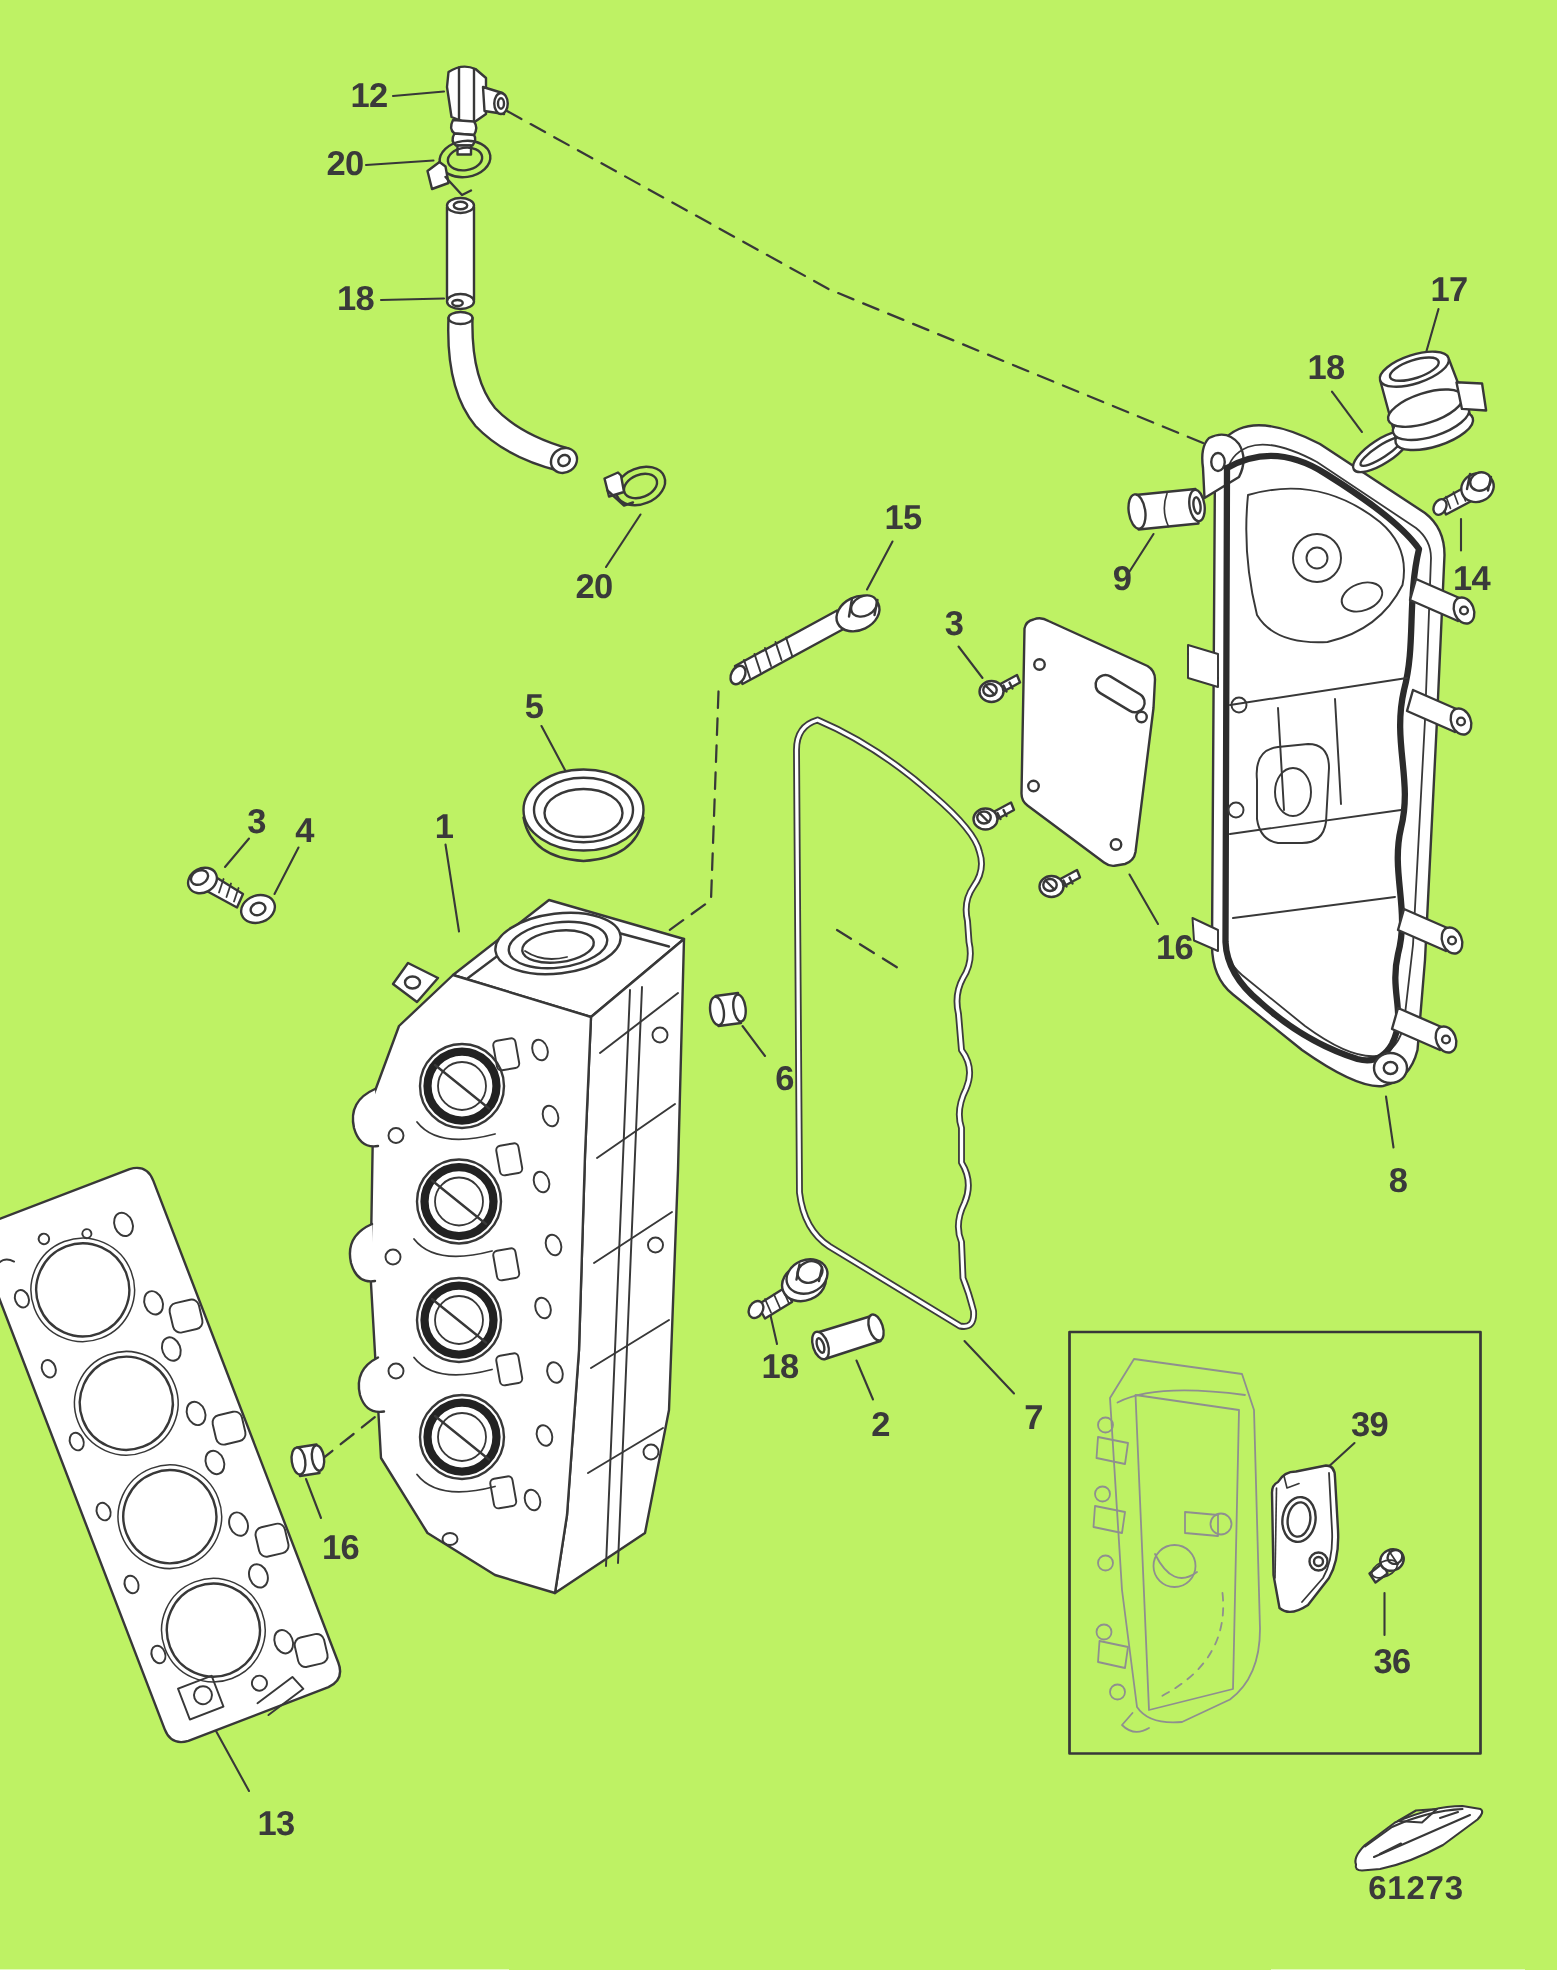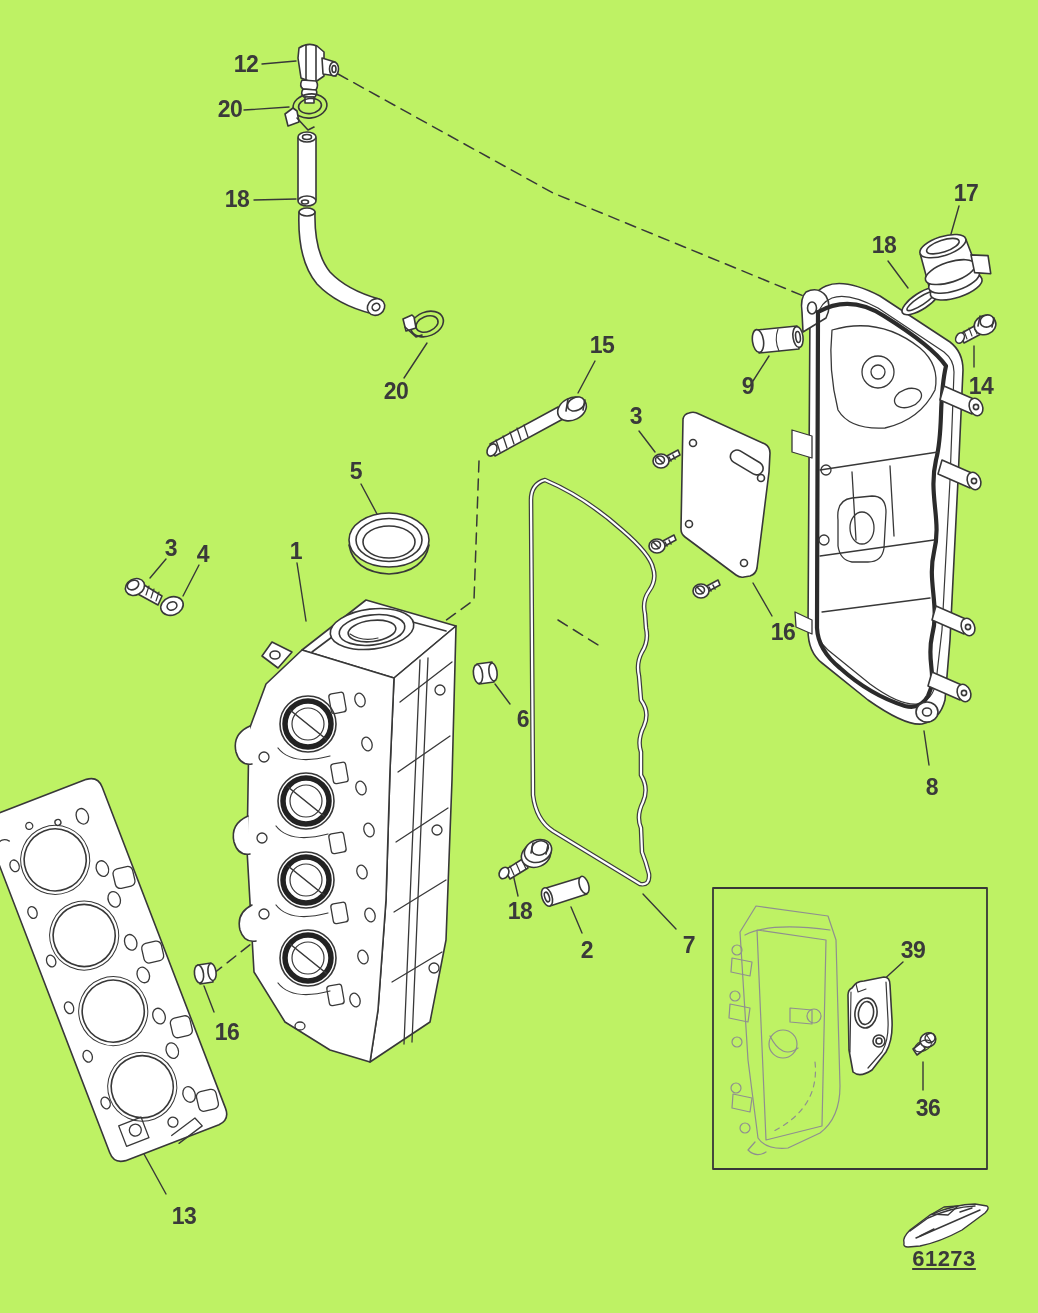--- a/index.html
+++ b/index.html
@@ -2,21 +2,21 @@
 <html><head>
 <meta charset="utf-8">
 <style>
   html,body{margin:0;padding:0;background:#fff;}
   .stage{position:relative;width:1038px;height:1313px;background:#bef264;overflow:hidden;
          font-family:"Liberation Sans",sans-serif;}
   .art{position:absolute;left:0;top:0;}
   .callout{position:absolute;transform:translate(-50%,-50%);
            font:bold 23px "Liberation Sans",sans-serif;color:#3a3a3a;letter-spacing:-0.5px;}
   .part-number{position:absolute;transform:translate(-50%,-50%);
-           font:bold 22px "Liberation Sans",sans-serif;color:#3a3a3a;letter-spacing:0.5px;text-decoration:underline;}
+           font:bold 22px "Liberation Sans",sans-serif;color:#3a3a3a;letter-spacing:0.5px;}
 </style>
 </head>
 <body>
 
 <div class="stage">
 
 <svg class="art" width="1038" height="1313" viewBox="0 0 1038 1313">
   <g stroke="#383838" fill="none" stroke-width="1.6" stroke-linejoin="round" stroke-linecap="round">
 
     <g stroke-dasharray="11 7" stroke-width="1.5">

